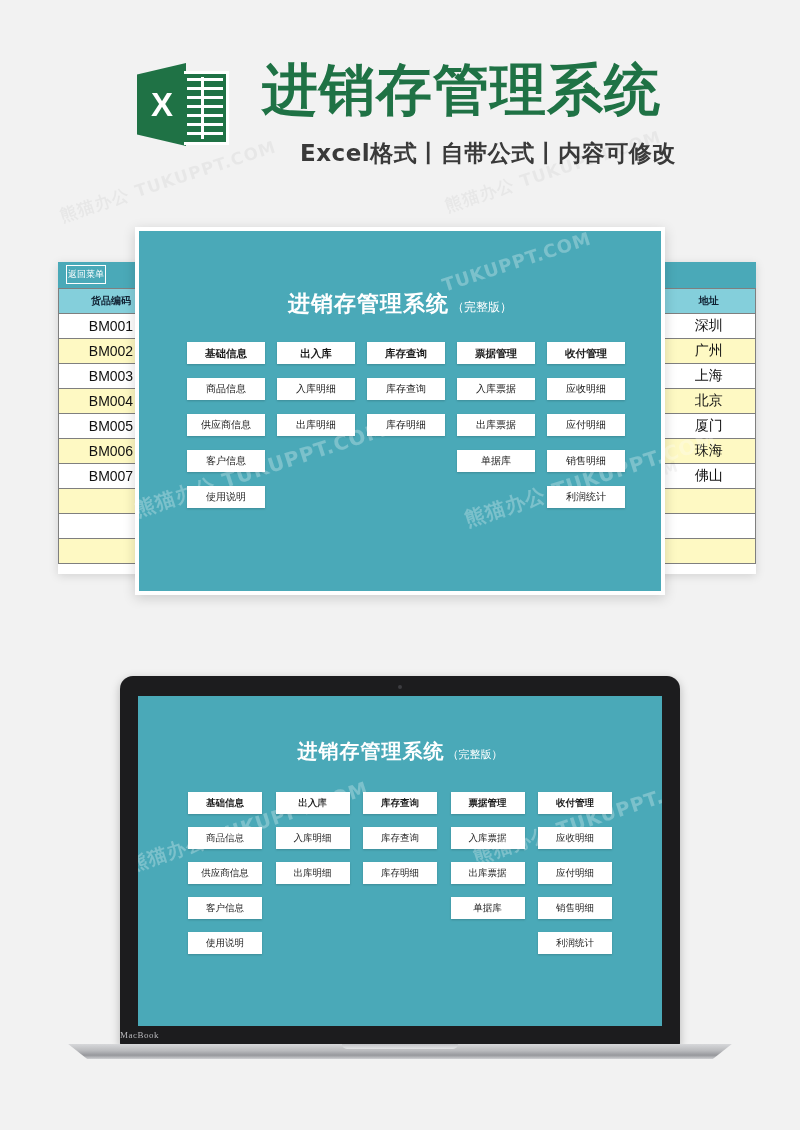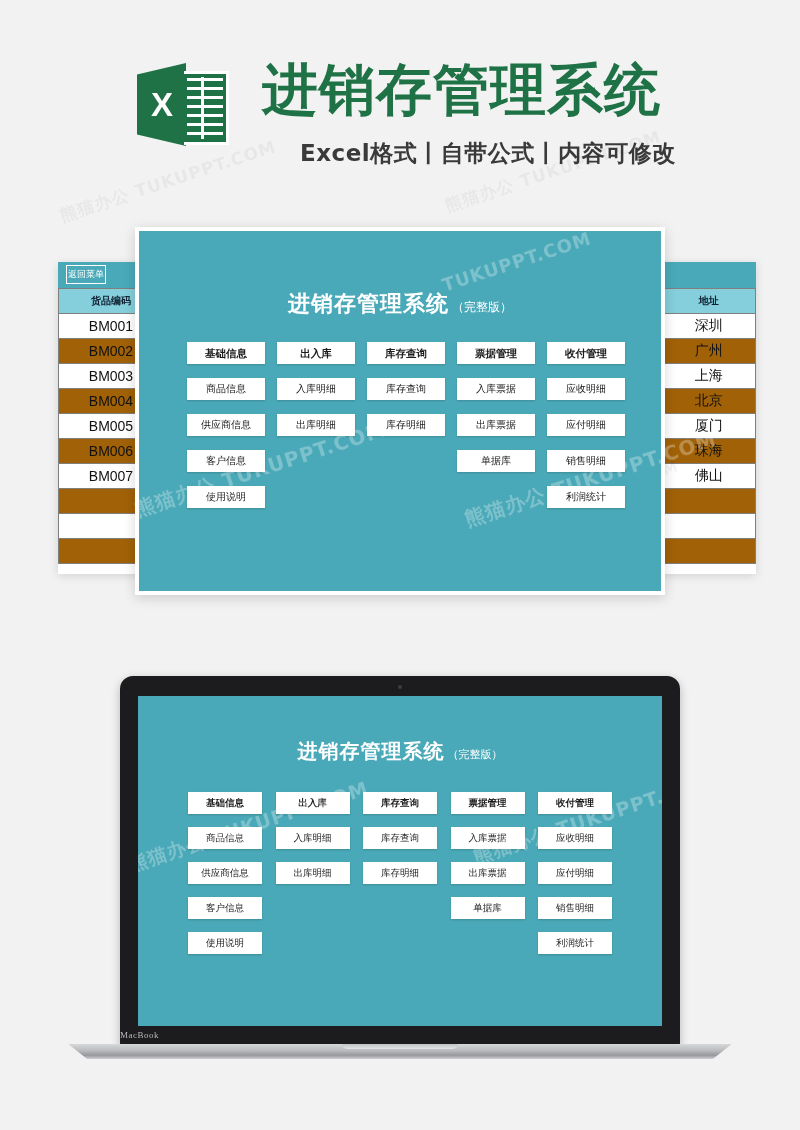--- a/index.html
+++ b/index.html
@@ -65,21 +65,21 @@
     line-height: 17px; text-align: center; white-space: nowrap;
     font-family: "DejaVu Sans", sans-serif;
   }
   table.grid { border-collapse: collapse; width: 100%; table-layout: fixed; }
   table.grid th, table.grid td {
     border: 1px solid #7f7f7f; height: 25px; text-align: center;
     font-size: 11px; color: #111; white-space: nowrap; overflow: hidden;
     font-family: "DejaVu Sans", sans-serif;
   }
   table.grid th { background: #84cfdb; font-weight: bold; font-size: 10px; color:#123; }
-  table.grid tr.alt td { background: #a16207; }
+  table.grid tr.alt td { background: #fef9c3; }
   table.grid tr.blank td { height: 25px; }
   .sheet-left table.grid td { font-size: 14px; font-family:"Liberation Sans", sans-serif;}
   .sheet-right table.grid td { font-size: 14px; }
 
   
   .panel {
     position: absolute; left: 135px; top: 227px; width: 530px; height: 368px;
     background: #4aa9b8; border: 4px solid #ffffff;
     box-shadow: 0 3px 12px rgba(0,0,0,0.16);
   }

